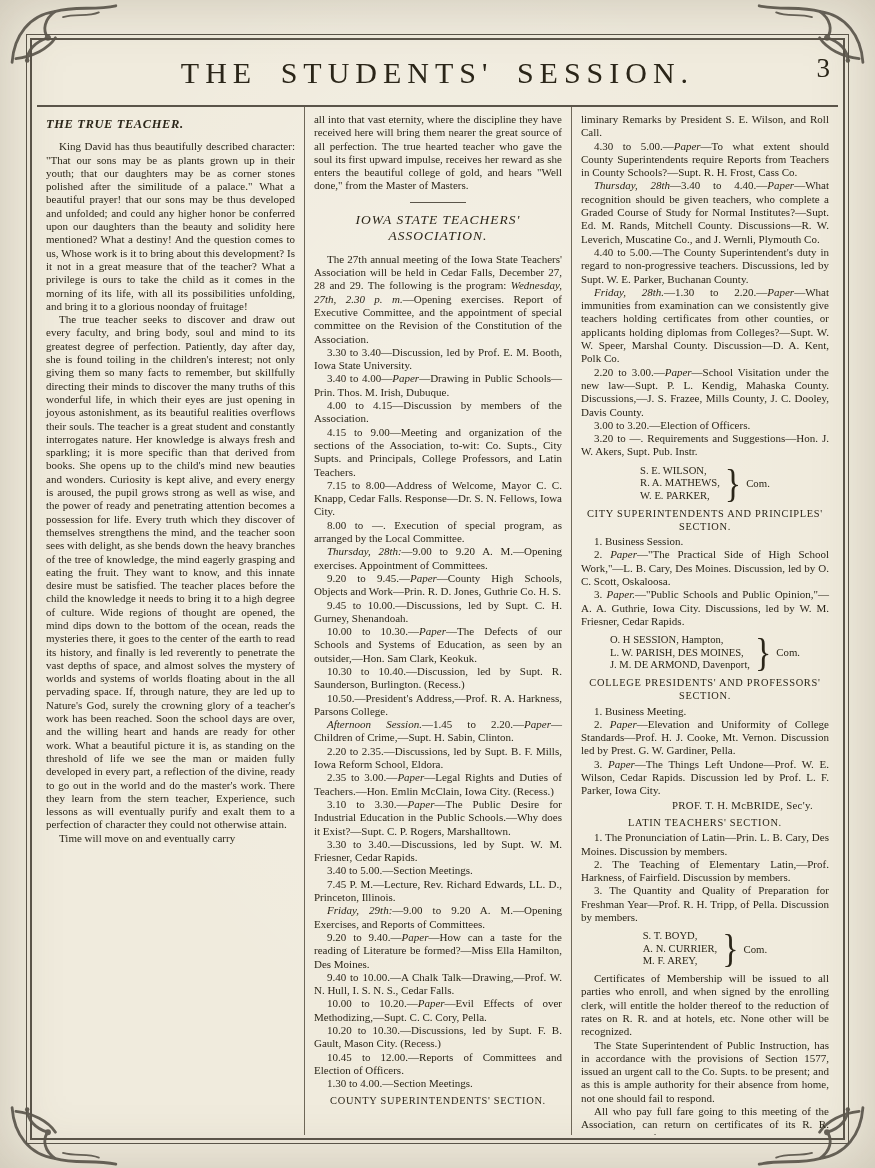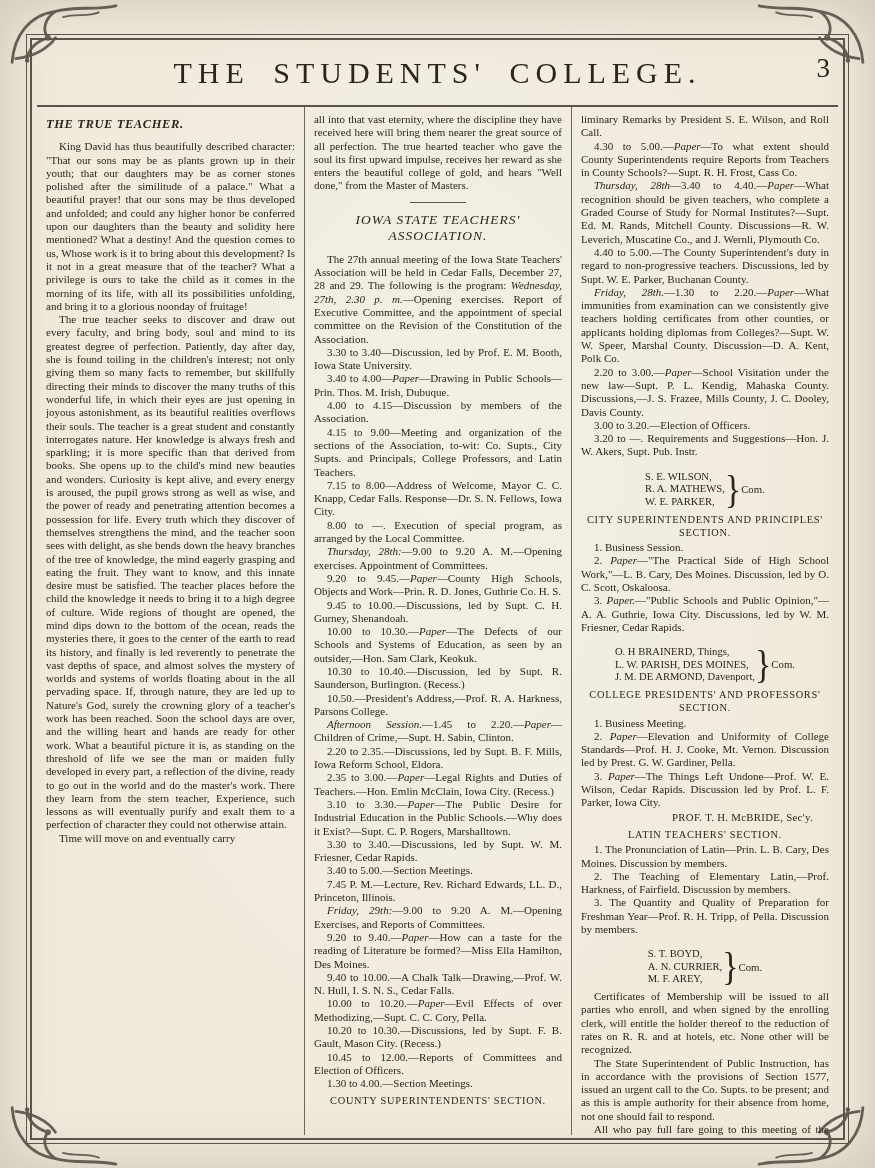--- a/index.html
+++ b/index.html
@@ -83,22 +83,22 @@
   }
   .sign-right{
     text-align:right;text-indent:0;padding-right:16px;
     font-size:10.8px;letter-spacing:.3px;margin:1px 0 2px;
   }
   .divider{
     width:56px;border-top:1px solid var(--rule);
     margin:9px auto 3px;
   }
   .committee{
-    display:flex;justify-content:center;align-items:center;
-    margin:12px 0 4px;text-indent:0;
+    display:flex;justify-content:center;align-items:center;gap:5px;
+    margin:6px 0 4px;text-indent:0;
   }
   .committee .names{font-size:10.6px;line-height:12.6px;text-align:left;}
   .committee .brace{
     font-size:34px;font-weight:400;line-height:1;
     transform:scaleY(1.15);
   }
   .committee .suffix{font-size:10.8px;}
   i{font-style:italic;}
 </style>
 </head>
@@ -130,21 +130,21 @@
   <svg class="corner bl">
       <use href="#flourish"></use>
     </svg>
   <svg class="corner br">
       <use href="#flourish"></use>
     </svg>
 
   <div class="frame">
 
     <div class="header">
-      <div class="masthead-title">THE STUDENTS' COLLEGE.</div>
+      <div class="masthead-title">THE STUDENTS' SESSION.</div>
       <div class="page-number">3</div>
     </div>
 
     <div class="columns">
       <div class="col">
           <p class="art-title">THE TRUE TEACHER.</p>
           <p class="para">King David has thus beautifully described character: "That our sons may be as plants grown up in their youth; that our daughters may be as corner stones polished after the similitude of a palace." What a beautiful prayer! that our sons may be thus developed and unfolded; and could any higher honor be conferred upon our daughters than the beauty and solidity here mentioned? What a destiny! And the question comes to us, Whose work is it to bring about this development? Is it not in a great measure that of the teacher? What a privilege is ours to take the child as it comes in the morning of its life, with all its possibilities unfolding, and bring it to a glorious noonday of fruitage!</p>
           <p class="para">The true teacher seeks to discover and draw out every faculty, and bring body, soul and mind to its greatest degree of perfection. Patiently, day after day, she is found toiling in the children's interest; not only giving them so many facts to remember, but skillfully directing their minds to discover the many truths of this wonderful life, in which their eyes are just opening in joyous astonishment, as its beautiful realities overflows their souls. The teacher is a great student and constantly interrogates nature. Her knowledge is always fresh and sparkling; it is more specific than that derived from books. She opens up to the child's mind new beauties and wonders. Curiosity is kept alive, and every energy is aroused, the pupil grows strong as well as wise, and the power of ready and penetrating attention becomes a possession for life. Every truth which they discover of themselves strengthens the mind, and the teacher soon sees with delight, as she bends down the heavy branches of the tree of knowledge, the mind eagerly grasping and eating the fruit. They want to know, and this innate desire must be satisfied. The teacher places before the child the knowledge it needs to bring it to a high degree of culture. Wide regions of thought are opened, the mind dips down to the bottom of the ocean, reads the mysteries there, it goes to the center of the earth to read its history, and finally is led reverently to penetrate the vast depths of space, and almost solves the mystery of worlds and systems of worlds floating about in the all pervading space. If, through nature, they are led up to Nature's God, surely the crowning glory of a teacher's work has been reached. Soon the school days are over, and the willing heart and hands are ready for other work. What a beautiful picture it is, as standing on the threshold of life we see the man or maiden fully developed in every part, a reflection of the divine, ready to go out in the world and do the master's work. There they learn from the stern teacher, Experience, such lessons as will eventually purify and exalt them to a perfection of character they could not otherwise attain.</p>
           <p class="para">Time will move on and eventually carry</p>
         </div>
@@ -198,21 +198,21 @@
             </div>
             <div class="brace">}</div>
             <div class="suffix">Com.</div>
           </div>
           <p class="sec-head">CITY SUPERINTENDENTS AND PRINCIPLES' SECTION.</p>
           <p class="para">1. Business Session.</p>
           <p class="para">2. <i>Paper</i>—"The Practical Side of High School Work,"—L. B. Cary, Des Moines. Discussion, led by O. C. Scott, Oskaloosa.</p>
           <p class="para">3. <i>Paper.</i>—"Public Schools and Public Opinion,"—A. A. Guthrie, Iowa City. Discussions, led by W. M. Friesner, Cedar Rapids.</p>
           <div class="committee">
             <div class="names">
-              <div>O. H BRAINERD, Things,</div>
+              <div>O. H SESSION, Hampton,</div>
               <div>L. W. PARISH, DES MOINES,</div>
               <div>J. M. DE ARMOND, Davenport,</div>
             </div>
             <div class="brace">}</div>
             <div class="suffix">Com.</div>
           </div>
           <p class="sec-head">COLLEGE PRESIDENTS' AND PROFESSORS' SECTION.</p>
           <p class="para">1. Business Meeting.</p>
           <p class="para">2. <i>Paper</i>—Elevation and Uniformity of College Standards—Prof. H. J. Cooke, Mt. Vernon. Discussion led by Prest. G. W. Gardiner, Pella.</p>
           <p class="para">3. <i>Paper</i>—The Things Left Undone—Prof. W. E. Wilson, Cedar Rapids. Discussion led by Prof. L. F. Parker, Iowa City.</p>

